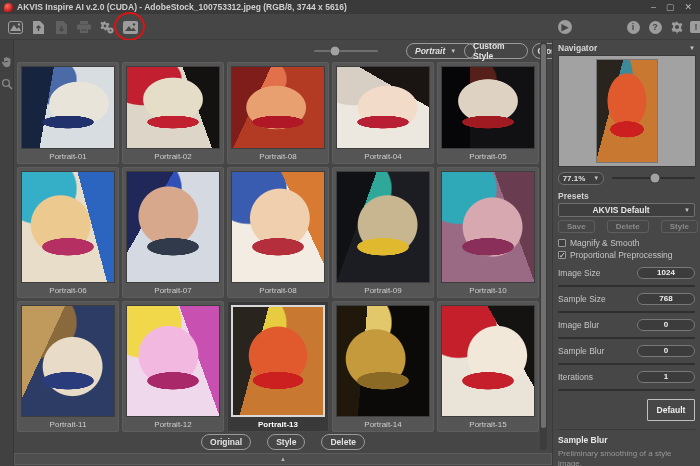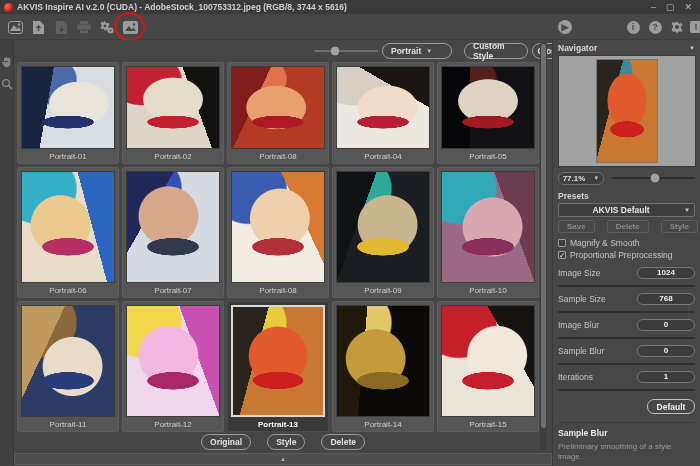--- a/index.html
+++ b/index.html
@@ -26,21 +26,21 @@
   
   .left-rail { position:absolute; left:0; top:40px; width:14px; height:426px; background:#414141; border-right:1px solid #383838; }
   .rail-icon { width:12px; height:12px; margin:4px 1px; opacity:.75; }
   
   .gallery { position:absolute; left:14px; top:40px; width:538px; height:412px; background:#464646; }
   .g-topbar { position:absolute; left:0; top:0; width:538px; height:22px; }
   .g-slider { position:absolute; left:300px; top:10px; width:64px; height:2px; background:#6f6f6f; border-radius:1px; }
   .g-slider .thumb, .p-slider .thumb { position:absolute; top:50%; width:9px; height:9px; border-radius:50%; background:#a2a2a2; transform:translate(-50%,-50%); box-shadow:0 0 1px #222; }
   .btn { display:inline-flex; align-items:center; justify-content:center; border:1px solid #9a9a9a; border-radius:8px; color:#e2e2e2; font-size:8.5px; font-weight:bold; background:transparent; height:16px; padding:0 8px; }
   .g-topbar .btn { position:absolute; top:3px; }
-  .btn-portrait { left:368px; width:70px; justify-content:flex-start; }
+  .btn-portrait { left:392px; width:70px; justify-content:flex-start;font-style:italic; }
   .btn-custom { left:450px; width:64px; }
   .btn-close-g { left:518px; width:34px; }
   .caret { font-size:6px; color:#c4c4c4; margin-left:5px; }
   
   .g-grid { position:absolute; left:3px; top:22px; width:466px; height:395px; display:grid; grid-template-columns:repeat(5,102px); grid-template-rows:102px 131px 131px; gap:3px; }
   .tile { background:#555555; border:1px solid #5e5e5e; border-radius:2px; display:flex; flex-direction:column; overflow:hidden; }
   .tile .art { flex:1 1 auto; margin:3px 3px 0 3px; border:1px solid #3e3e3e; }
   .tile .tile-label { flex:0 0 14px; display:flex; align-items:center; justify-content:center; font-size:8px; color:#cfcfcf; }
   .tile.selected { background:#393939; border-color:#4a4a4a; }
   .tile.selected .art { border:2px solid #d8d8d8; }
@@ -64,21 +64,21 @@
   .preset-select .sel-text { flex:1; text-align:center; font-weight:bold; color:#e6e6e6; font-size:8.5px; }
   .preset-btns { display:flex; gap:12px; margin-top:3px; }
   .preset-btns .btn { flex:1; height:13px; border-radius:3px; border-color:#5e5e5e; color:#8b8b8b; font-size:8px; }
   .check-row { display:flex; align-items:center; gap:4px; height:12px; }
   .checkbox { width:8px; height:8px; border:1px solid #9a9a9a; background:#3d3d3d; border-radius:1px; color:#e8e8e8; font-size:8px; line-height:7px; text-align:center; }
   .param-row { display:flex; align-items:center; justify-content:space-between; height:13px; margin-top:5px; }
   .param-label { color:#c6c6c6; font-size:8.5px; }
   .value-pill { width:58px; height:12px; background:#3c3c3c; border:1px solid #787878; border-radius:6px; color:#f0f0f0; font-size:8px; font-weight:bold; display:flex; align-items:center; justify-content:center; }
   .param-slider { position:relative; height:2px; background:#2f2f2f; border-radius:1px; margin-top:6px; }
   .default-row { display:flex; justify-content:flex-end; margin-top:8px; }
-  .btn-default { height:15px; border-radius:7px; width:48px; color:#f0f0f0; border-color:#c0c0c0; }
+  .btn-default { height:22px; border-radius:1px; width:48px; color:#f0f0f0; border-color:#c0c0c0; }
   .help-box { border-top:1px solid #3a3a3a; margin-top:8px; padding-top:5px; }
   .help-title { font-weight:bold; color:#e8e8e8; font-size:8.5px; }
   .help-text { color:#989898; font-size:8px; margin-top:4px; line-height:1.25; }
   .svg-ic { fill:#9c9c9c; }
 </style>
 </head>
 <body>
 
 <div class="app">
 

